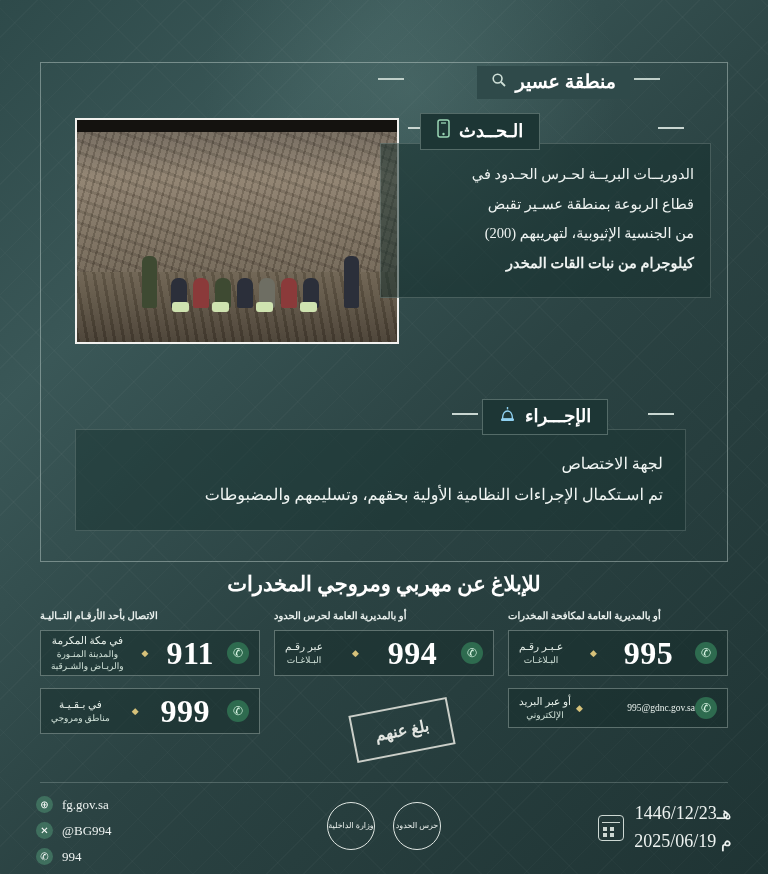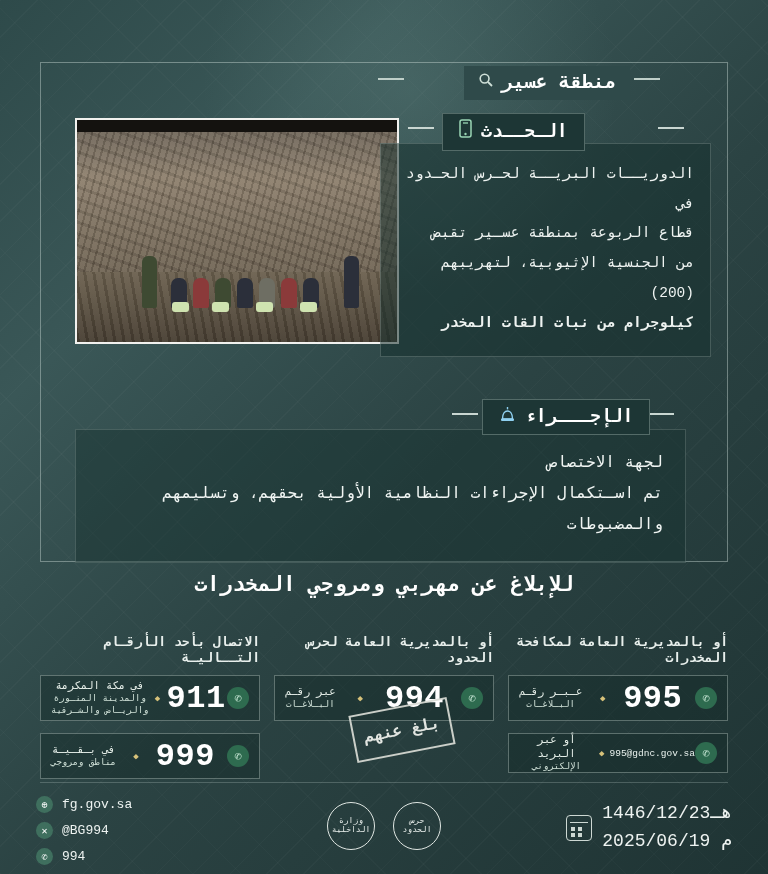--- a/index.html
+++ b/index.html
@@ -5,21 +5,21 @@
   html, body {
     margin: 0;
     padding: 0;
     background: #0e1b1c;
   }
   .page {
     position: relative;
     width: 768px;
     height: 874px;
     background: linear-gradient(135deg, #2e4a4a 0%, #3a5757 25%, #2b4343 55%, #1f3434 100%);
-    font-family: Liberation Mono, monospace;
+    font-family: Liberation Serif, serif;
     overflow: hidden;
     color: #ffffff;
   }
   
   .page::before {
     content: "";
     position: absolute;
     inset: 0;
     background:
       repeating-linear-gradient(135deg, rgba(255,255,255,0.025) 0 1px, rgba(255,255,255,0) 1px 26px),
@@ -209,27 +209,26 @@
     top: 610px;
     left: 40px;
     width: 688px;
     display: flex;
     flex-direction: row;
     justify-content: space-between;
     gap: 14px;
   }
   .col { width: 220px; }
   .col-head {
-    font-size: 13px;
+    font-size: 10px;
     font-weight: bold;
     color: #e8efec;
-    text-align: right;
+    text-align: left;
     margin-bottom: 9px;
     letter-spacing: 0.3px;
-    margin-top: 24px;
   }
   .num-box {
     border: 1px solid rgba(190,205,200,0.4);
     background: rgba(20,42,41,0.45);
     height: 46px;
     display: flex;
     align-items: center;
     justify-content: space-between;
     padding: 0 10px;
     box-sizing: border-box;
@@ -419,21 +418,21 @@
     <div class="fig k" style="right:210px;"></div>
     <div class="fig t g" style="right:240px;"></div>
     <div class="bag" style="right:80px;"></div>
     <div class="bag" style="right:124px;"></div>
     <div class="bag" style="right:168px;"></div>
     <div class="bag" style="right:208px;"></div>
   </div>
 
   <div class="chip-rule" style="top:127px; left:408px; width:26px;"></div>
   <div class="chip-rule" style="top:127px; left:658px; width:26px;"></div>
-  <div class="chip" style="top:113px; left:442px;">
+  <div class="chip" style="top:113px; left:420px;">
     <span class="label">الـحــدث</span>
     <span>
       <svg width="13" height="19" viewBox="0 0 13 19">
         <rect x="1" y="1" width="11" height="17" rx="2" fill="none" stroke="#9ad6b5" stroke-width="1.5"></rect>
         <line x1="4" y1="4" x2="9" y2="4" stroke="#9ad6b5" stroke-width="1.3"></line>
         <circle cx="6.5" cy="15" r="1.2" fill="#9ad6b5"></circle>
       </svg>
     </span>
   </div>
 

